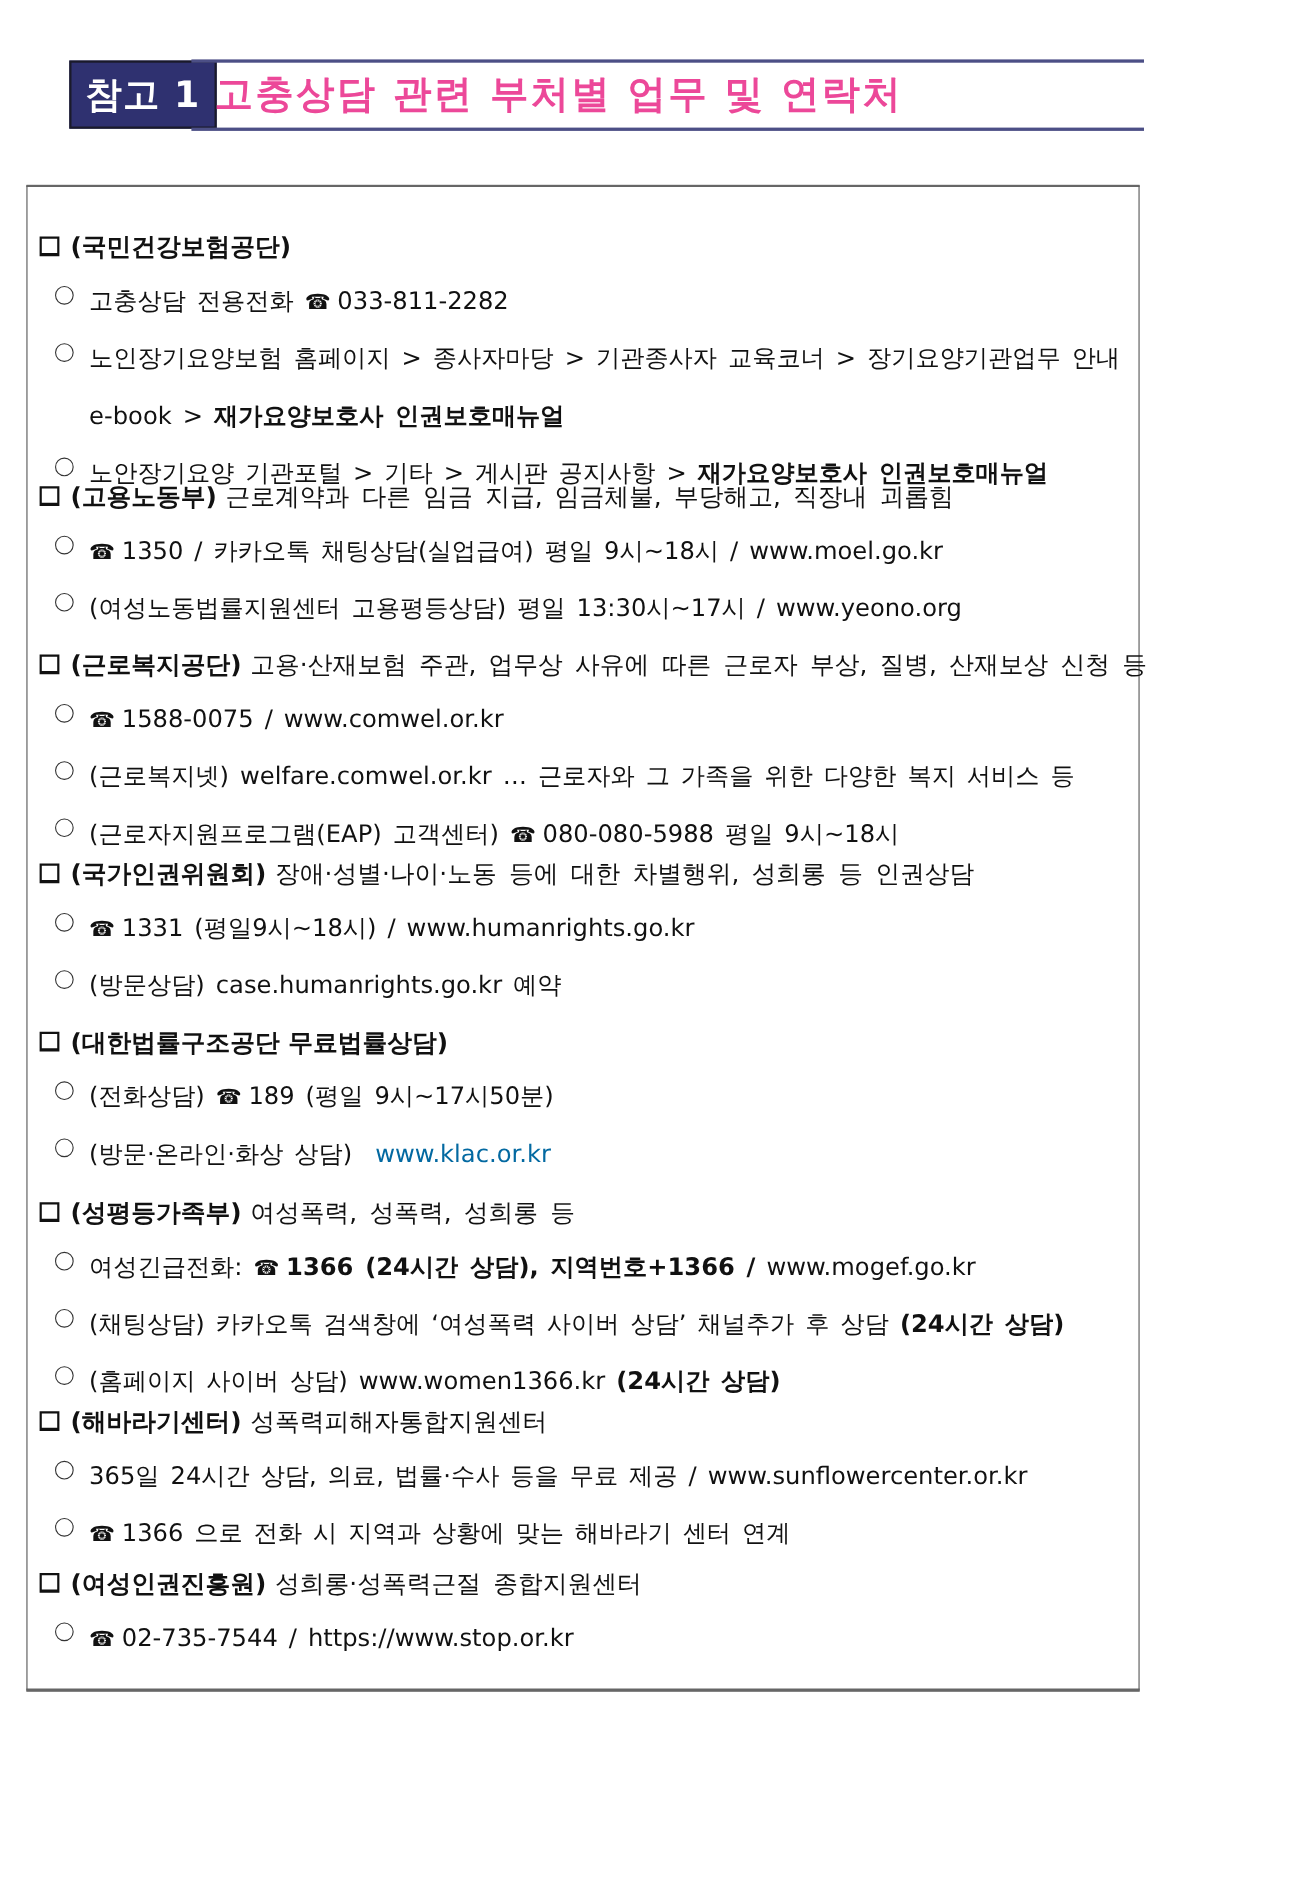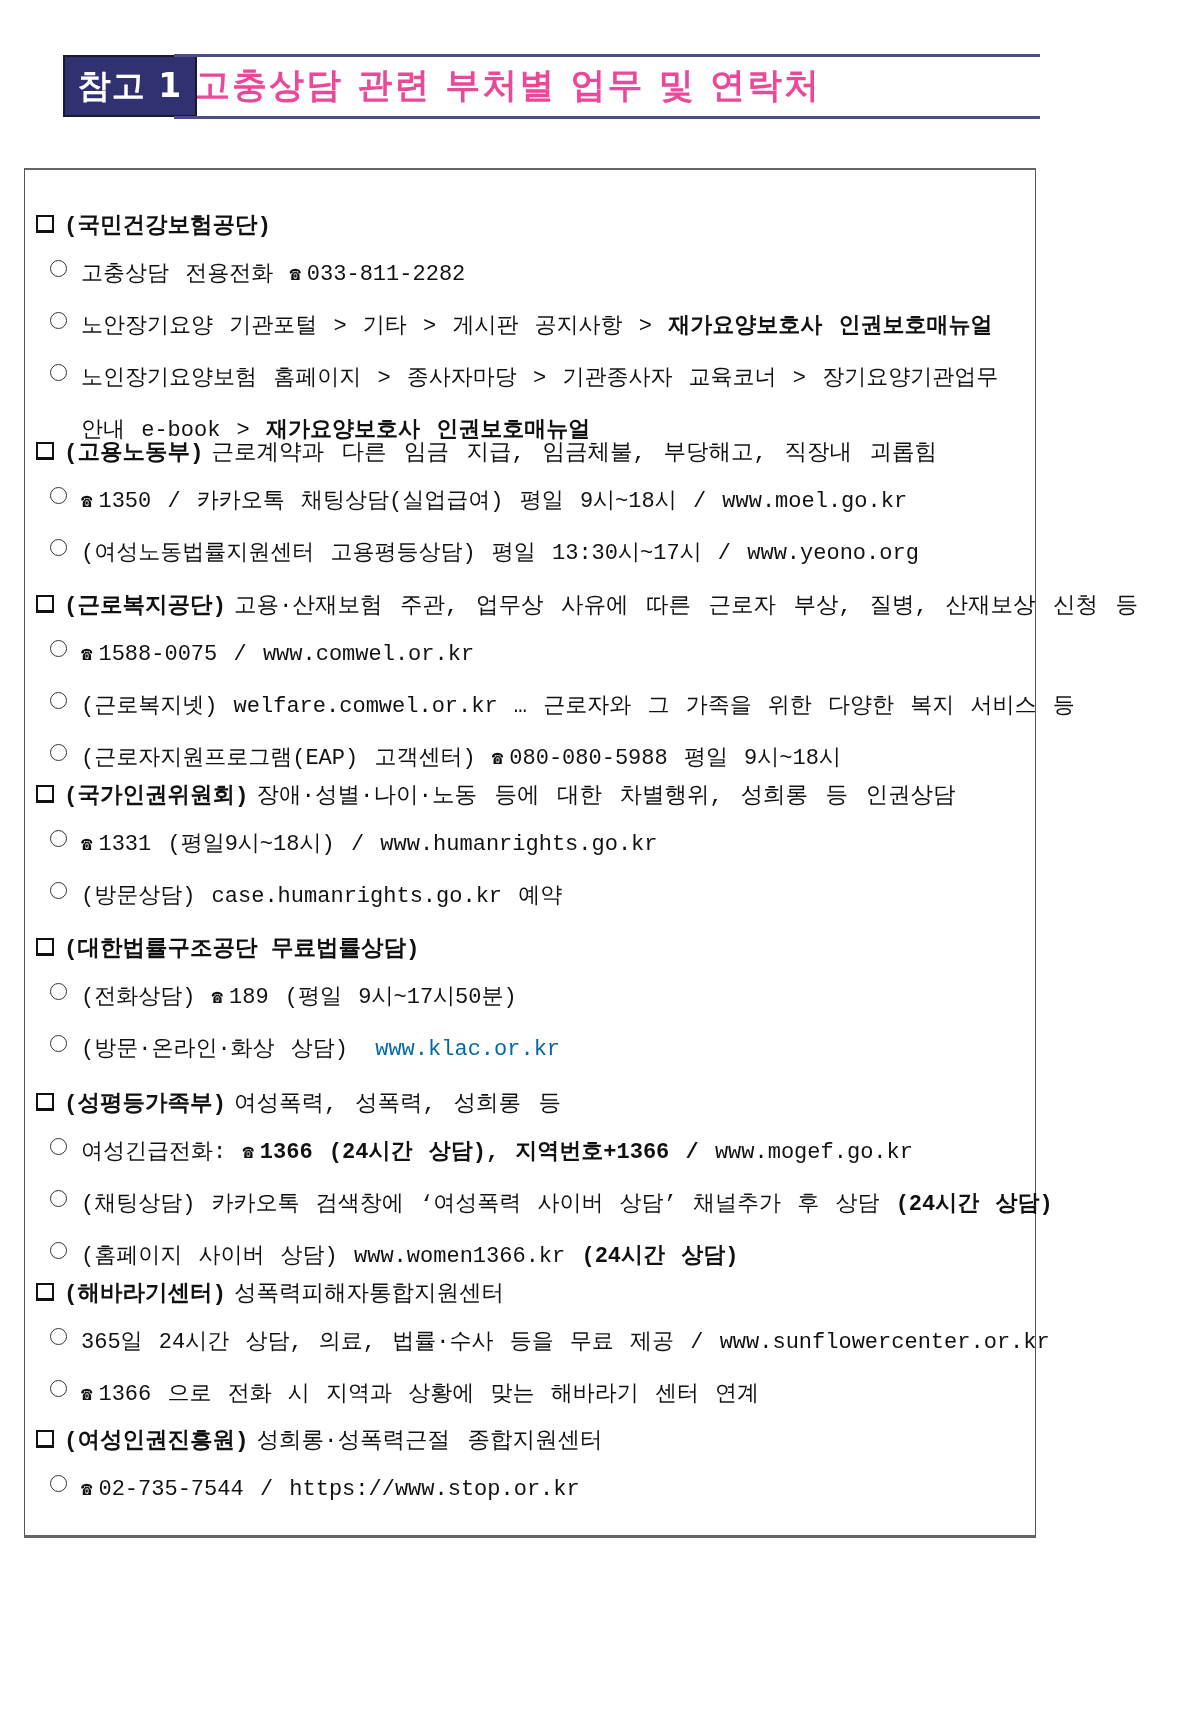--- a/index.html
+++ b/index.html
@@ -19,21 +19,21 @@
   .hdr-line.bot { top: 116px; }
   .hdr-title {
     position: absolute; left: 195px; top: 62px; font-size: 35px; font-weight: bold;
     letter-spacing: 2px; color: #ec4899; white-space: nowrap;
   }
   .box {
     position: absolute; left: 24px; top: 168px; width: 1012px; height: 1370px;
     border: 1.5px solid #555; border-top: 2px solid #666; border-bottom: 3px solid #666;
     box-sizing: border-box;
   }
-  .section { position: absolute; left: 36px; right: 0; font-family: Liberation Mono, monospace; }
+  .section { position: absolute; left: 36px; right: 0; }
   .sec-head { display: flex; align-items: center; height: 38px; font-size: 22.5px; white-space: nowrap; }
   .sq {
     display: inline-block; width: 18px; height: 18px; border: 2px solid #111; border-bottom-width: 3px;
     box-sizing: border-box; margin-right: 10px; flex: 0 0 auto;
   }
   .org { font-weight: bold; margin-right: 8px; }
   .desc { word-spacing: 4px; }
   .item {
     display: flex; align-items: flex-start; font-size: 22px; line-height: 52px; white-space: nowrap;
     margin-left: 14px;
@@ -64,25 +64,25 @@
         <span class="sq"></span>
         <span class="org">(국민건강보험공단)</span>
       </div>
       <div style="height: 6px;"></div>
       <div class="item">
         <span class="circ"></span>
         <span class="txt"><span>고충상담 전용전화 </span><span class="phone">☎</span><span>033-811-2282</span></span>
       </div>
       <div class="item">
         <span class="circ"></span>
-        <span class="txt"><span>노안장기요양 기관포털 &gt; 기타 &gt; 게시판 공지사항 &gt; </span><span class="b">재가요양보호사 인권보호매뉴얼</span></span>
+        <span class="txt wrap"><span>노인장기요양보험 홈페이지 &gt; 종사자마당 &gt; 기관종사자 교육코너 &gt; 장기요양기관업무 안내 e-book &gt; </span><span class="b">재가요양보호사 인권보호매뉴얼</span></span>
       </div>
       <div class="item">
         <span class="circ"></span>
-        <span class="txt wrap"><span>노인장기요양보험 홈페이지 &gt; 종사자마당 &gt; 기관종사자 교육코너 &gt; 장기요양기관업무 안내 e-book &gt; </span><span class="b">재가요양보호사 인권보호매뉴얼</span></span>
+        <span class="txt"><span>노안장기요양 기관포털 &gt; 기타 &gt; 게시판 공지사항 &gt; </span><span class="b">재가요양보호사 인권보호매뉴얼</span></span>
       </div>
     </div>
     <div class="section" style="top: 432px;">
       <div class="sec-head">
         <span class="sq"></span>
         <span class="org">(고용노동부)</span>
         <span class="desc">근로계약과 다른 임금 지급, 임금체불, 부당해고, 직장내 괴롭힘</span>
       </div>
       <div style="height: 6px;"></div>
       <div class="item">

